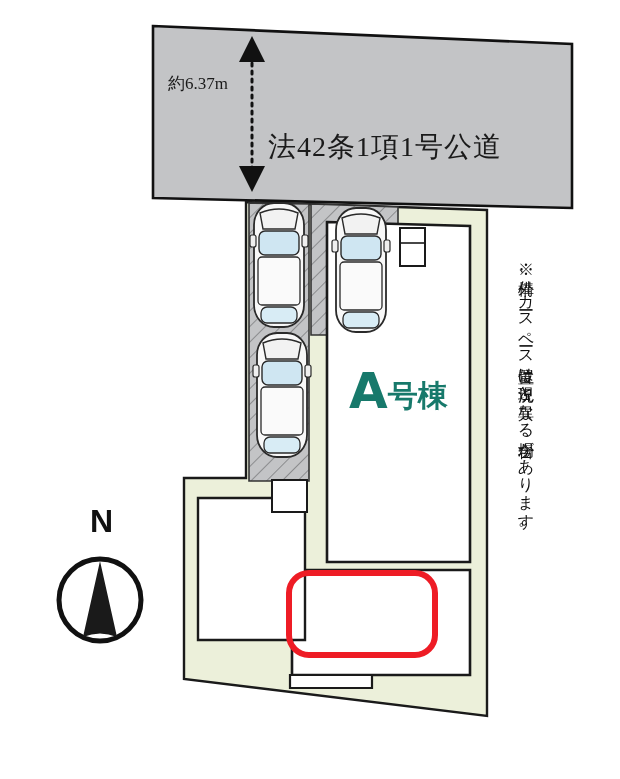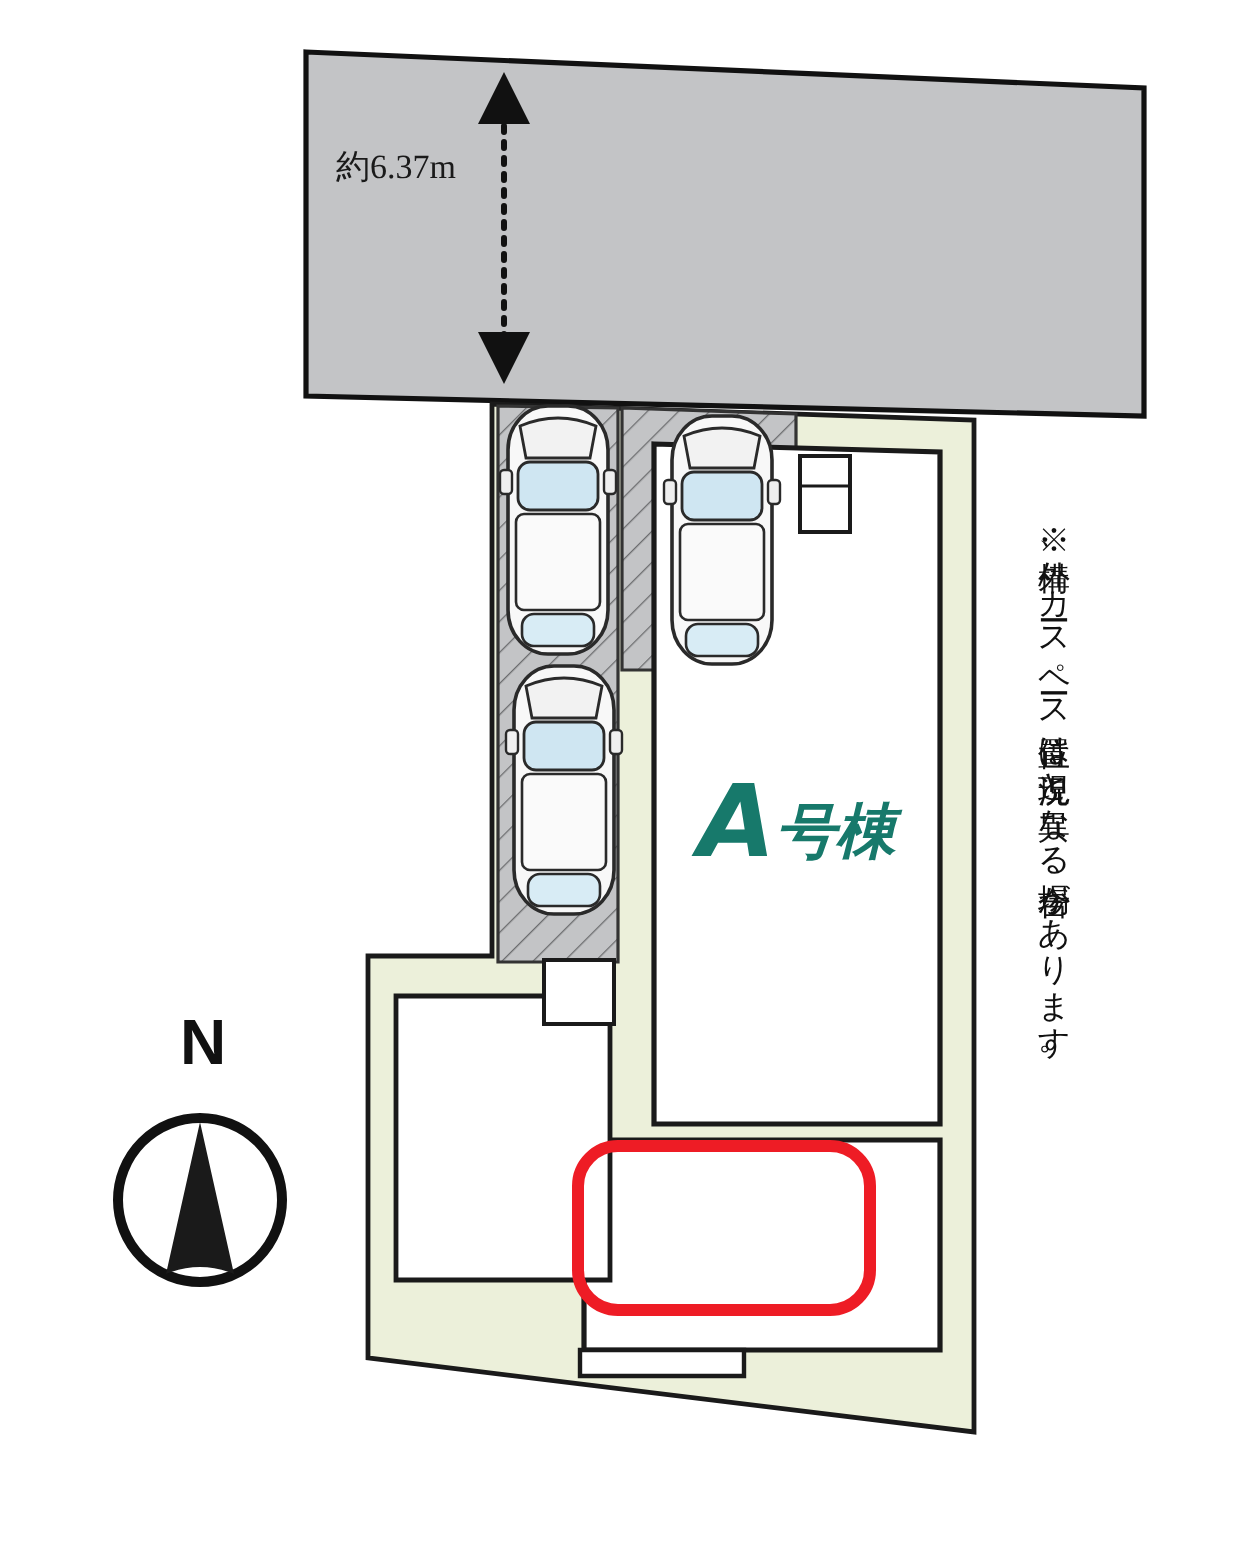--- a/index.html
+++ b/index.html
@@ -15,21 +15,21 @@
              font-size:17px;letter-spacing:0px;}
   
   #road-label{left:268px;top:128px;font-family:"Liberation Serif","DejaVu Serif",serif;
               font-size:28px;letter-spacing:1px;}
 
   
   .blabel{position:absolute;color:#17796b;font-weight:bold;white-space:nowrap;
           font-family:"DejaVu Sans","Liberation Sans",sans-serif;}
   .blabel .big{font-size:50px;line-height:1;vertical-align:-2px;}
   .blabel .suf{font-size:30px;line-height:1;font-family:"Liberation Serif","DejaVu Serif",serif;font-weight:bold;}
-  #label-a{left:349px;top:386px;font-style:italic;}
+  #label-a{left:349px;top:366px;}
   #label-b{left:300px;top:588px;}
 
   
   #compass{position:absolute;left:52px;top:505px;width:96px;height:140px;}
   #compass .nchar{position:absolute;left:38px;top:-2px;font-size:32px;font-weight:bold;
                   color:#111;font-family:"Liberation Sans","DejaVu Sans",sans-serif;}
 
   
   #note{position:absolute;left:508px;top:252px;width:26px;height:420px;
         writing-mode:vertical-rl;text-orientation:upright;
@@ -128,20 +128,21 @@
     <rect x="289" y="573" width="146" height="82" rx="20" ry="20" fill="none" stroke="#ee1c25" stroke-width="6"></rect>
 
     <g>
       <circle cx="100" cy="600" r="41" fill="#ffffff" stroke="#111111" stroke-width="5"></circle>
       <path d="M 100 561 L 117 637 Q 100 630 83 637 Z" fill="#1a1a1a"></path>
     </g>
   </svg>
 
   <div class="txt" id="dim-label">約6.37m</div>
 
+  <div class="txt" id="road-label">法42条1項1号公道</div>
 
   <div class="blabel" id="label-a">
     <span class="big">A</span><span class="suf">号棟</span>
   </div>
 
 
   <div id="compass">
     <span class="nchar">N</span>
   </div>
 

